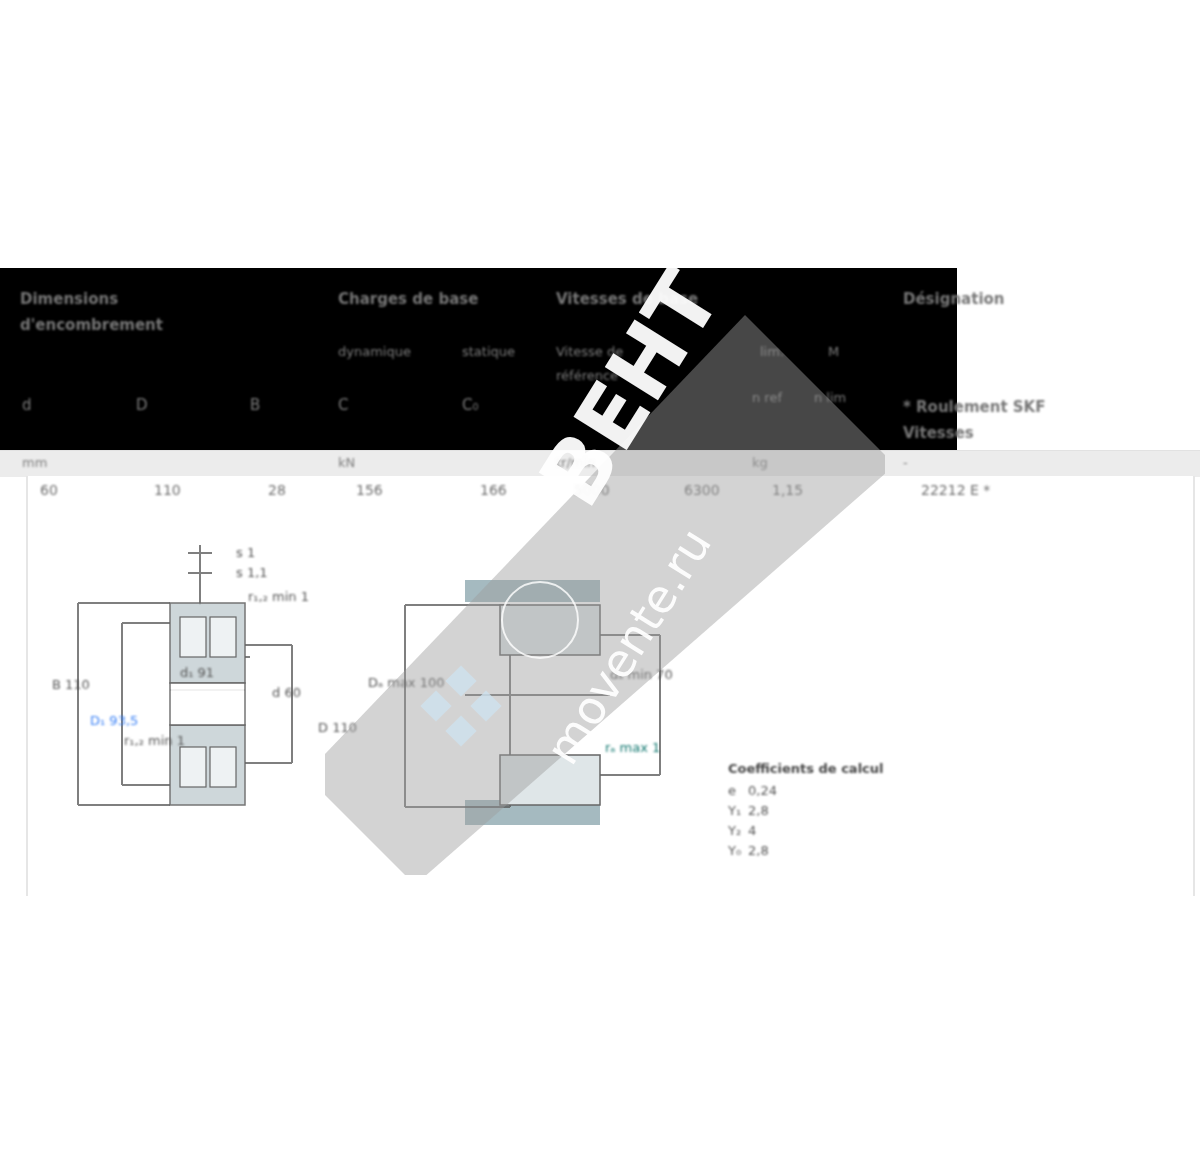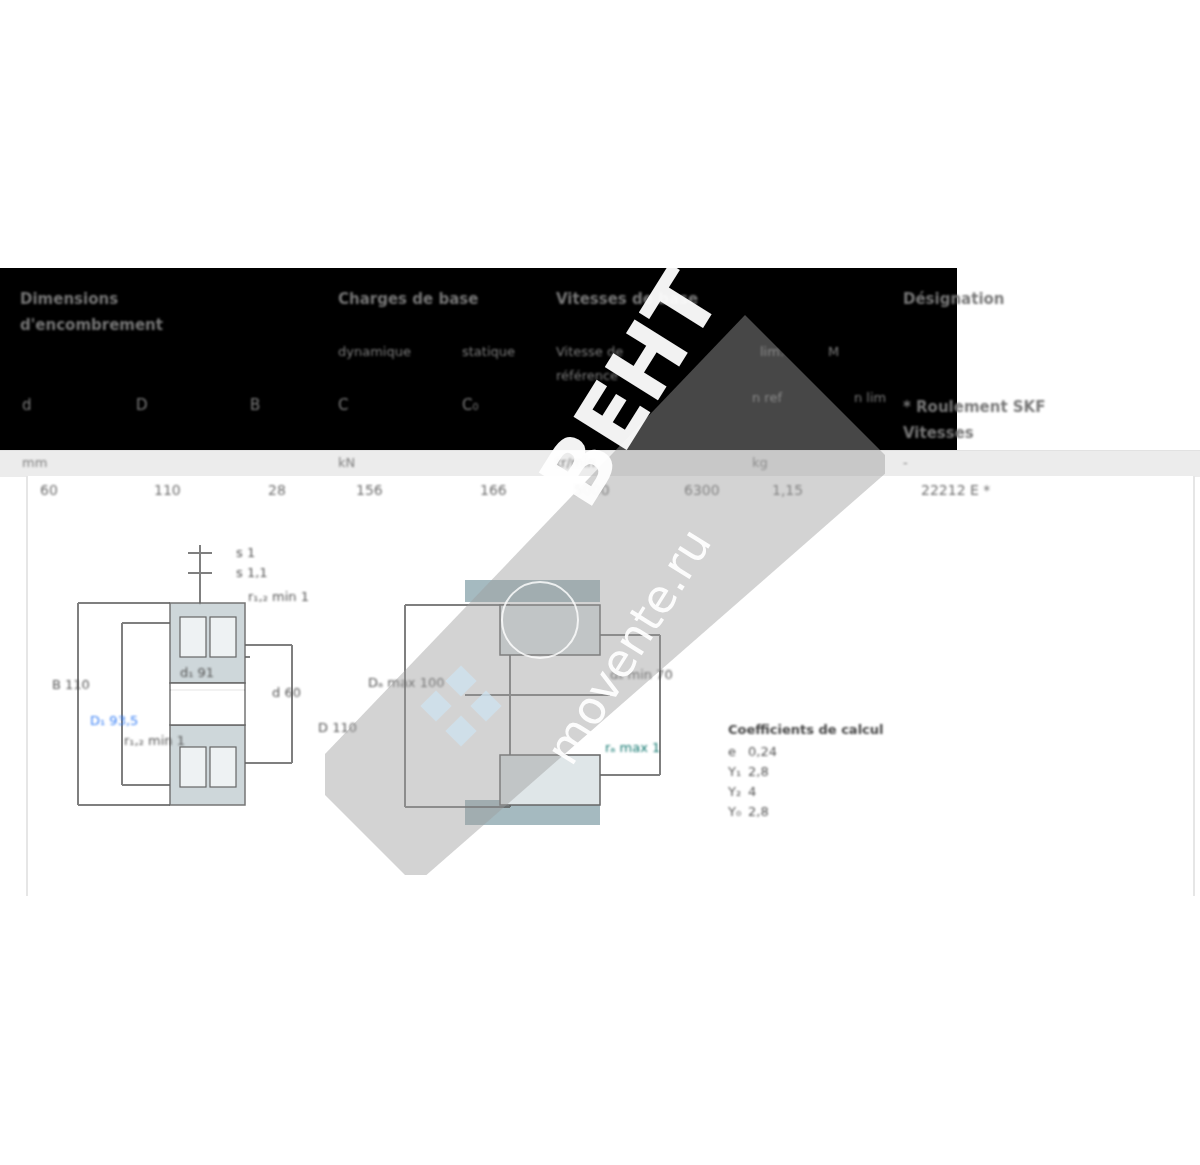--- a/index.html
+++ b/index.html
@@ -8,21 +8,21 @@
   .card { position:absolute; left:0; top:268px; width:1182px; height:628px; }
   .head { position:absolute; left:0; top:0; width:957px; height:182px; background:#000000; }
   .unitrow { position:absolute; left:0; top:182px; width:1200px; height:26px; background:#ececec; border-top:1px solid #e2e2e2; }
   .body { position:absolute; left:10px; top:208px; width:1165px; height:420px; background:#fff;
           border-left:2px solid #e6e6e6; border-right:2px solid #e6e6e6;margin-left:16px; }
   .t { position:absolute; font-size:15px; white-space:nowrap; color:#7d7d7d; filter:blur(0.9px); }
   .t.b { font-weight:bold; color:#777; }
   .t.sm { font-size:13px; }
   .val { color:#6e6e6e; font-size:14px; }
   .wm { position:absolute; left:325px; top:315px; width:560px; height:560px; pointer-events:none; }
-  .coef .t { color:#555; font-size:13px; }
+  .coef .t { color:#555; font-size:13px;margin-top:39px; }
 </style>
 </head>
 <body>
 
 <div class="card">
   <div class="head">
 
     <span class="t b" style="left:20px;top:22px">Dimensions</span>
     <span class="t b" style="left:20px;top:48px">d'encombrement</span>
     <span class="t b" style="left:338px;top:22px">Charges de base</span>
@@ -35,21 +35,21 @@
     <span class="t sm" style="left:556px;top:100px">référence</span>
     <span class="t sm" style="left:760px;top:76px">lim.</span>
     <span class="t sm" style="left:828px;top:76px">M</span>
 
     <span class="t" style="left:22px;top:128px">d</span>
     <span class="t" style="left:136px;top:128px">D</span>
     <span class="t" style="left:250px;top:128px">B</span>
     <span class="t" style="left:338px;top:128px">C</span>
     <span class="t" style="left:462px;top:128px">C₀</span>
     <span class="t sm" style="left:752px;top:122px">n ref</span>
-    <span class="t sm" style="left:854px;top:122px">n lim</span>
+    <span class="t sm" style="left:814px;top:122px">n lim</span>
     <span class="t b" style="left:903px;top:130px">* Roulement SKF</span>
     <span class="t b" style="left:903px;top:156px">Vitesses</span>
   </div>
 
   <div class="unitrow">
     <span class="t sm" style="left:22px;top:4px">mm</span>
     <span class="t sm" style="left:338px;top:4px">kN</span>
     <span class="t sm" style="left:556px;top:4px">tr/min</span>
     <span class="t sm" style="left:752px;top:4px">kg</span>
     <span class="t sm" style="left:903px;top:4px">-</span>

